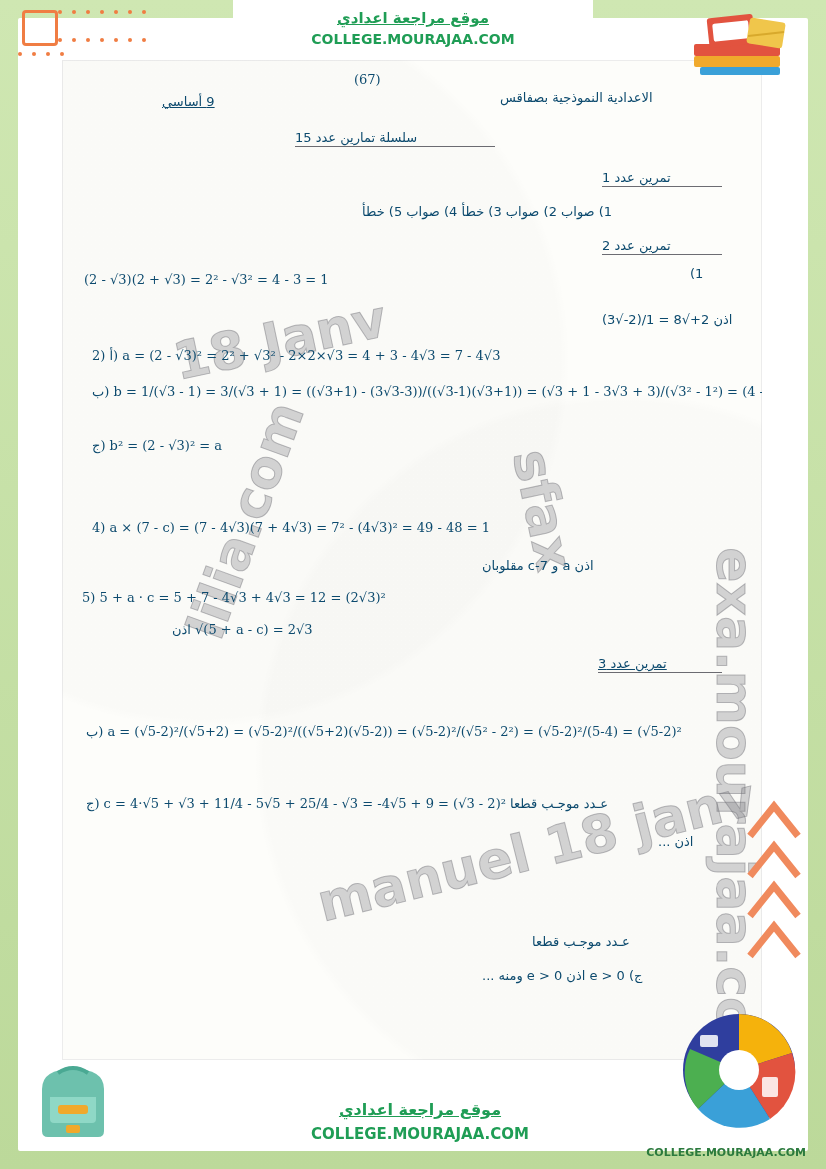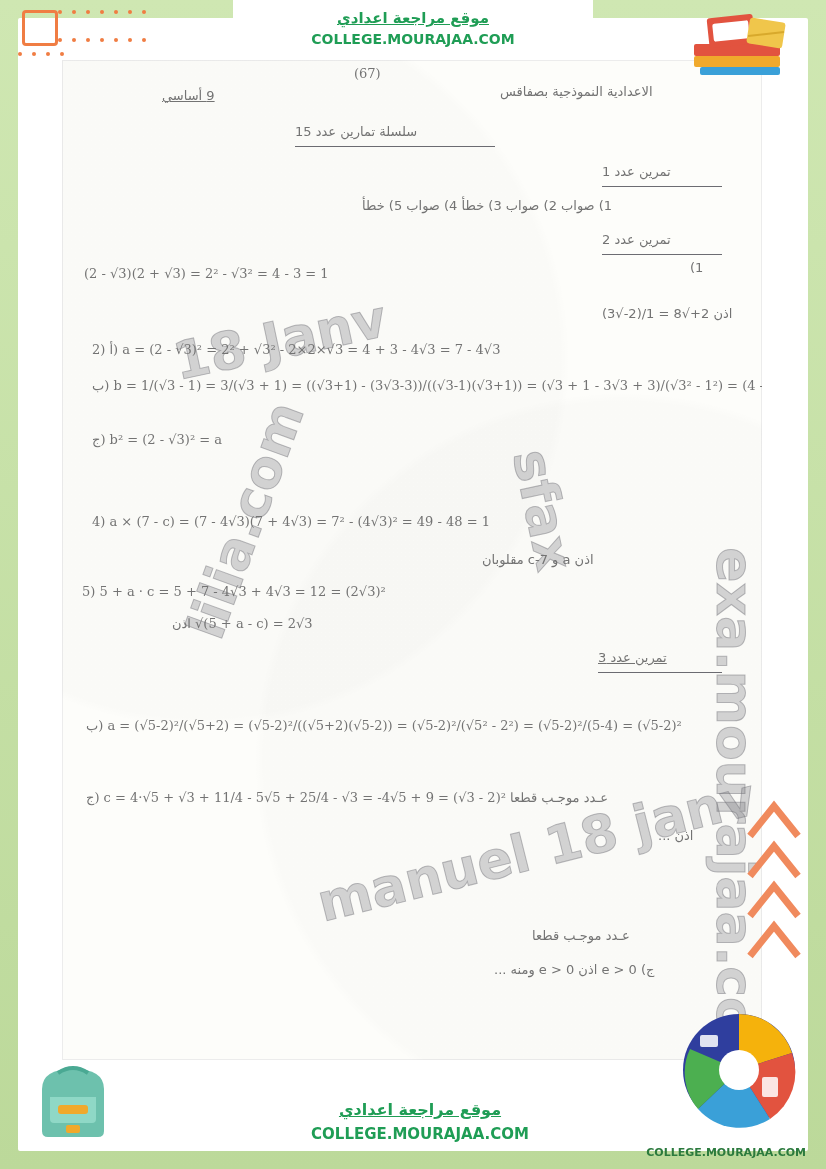--- a/index.html
+++ b/index.html
@@ -78,21 +78,22 @@
   .chevrons{position:absolute;right:22px;top:790px;width:60px;height:190px;z-index:6;}
   
   .hw{
     position:absolute;left:0;top:0;width:700px;height:1000px;
     font-family:"DejaVu Serif", serif;
     color:#2b2b33;
   }
   .hw span.line{
     position:absolute;white-space:nowrap;
     font-size:13px;
-    color:#737373;
+    color:#0c4a6e;
+    margin-top:6px;
   }
   .ar{font-family:"DejaVu Sans", sans-serif;direction:rtl;}
   .big{font-size:15px;}
   .sm{font-size:11px;}
   
   .wm{
     position:absolute;left:0;top:0;width:700px;height:1000px;
     pointer-events:none;
   }
   .wm div{
@@ -195,21 +196,21 @@
     <span class="line" style="left:20px;top:524px;">5)  5 + a · c = 5 + 7 - 4√3 + 4√3 = 12 = (2√3)²</span>
     <span class="line" style="left:110px;top:556px;">اذن  √(5 + a - c) = 2√3</span>
 
     <span class="line ar big" style="left:536px;top:590px;text-decoration:underline;">تمرين عدد 3</span>
     <div class="rule" style="left:536px;top:612px;width:124px;"></div>
 
     <span class="line sm" style="left:24px;top:658px;">ب)  a = (√5-2)²/(√5+2) = (√5-2)²/((√5+2)(√5-2)) = (√5-2)²/(√5² - 2²) = (√5-2)²/(5-4) = (√5-2)²</span>
     <span class="line sm" style="left:24px;top:730px;">ج)  c = 4·√5 + √3 + 11/4 - 5√5 + 25/4 - √3 = -4√5 + 9 = (√3 - 2)²  عـدد موجـب قطعا</span>
     <span class="line ar" style="left:596px;top:768px;">اذن ...</span>
     <span class="line ar" style="left:470px;top:868px;">عـدد موجـب قطعا</span>
-    <span class="line ar" style="left:432px;top:902px;">ج)  e &gt; 0  اذن  e &gt; 0  ومنه ...</span>
+    <span class="line ar" style="left:420px;top:902px;">ج)  e &gt; 0  اذن  e &gt; 0  ومنه ...</span>
   </div>
 </div>
 
 <div class="chevrons">
   <svg width="60" height="190" viewBox="0 0 60 190">
     <g fill="none" stroke="#f08a5d" stroke-width="7">
       <polyline points="6,46 30,16 54,46"></polyline>
       <polyline points="6,86 30,56 54,86"></polyline>
       <polyline points="6,126 30,96 54,126"></polyline>
       <polyline points="6,166 30,136 54,166"></polyline>

